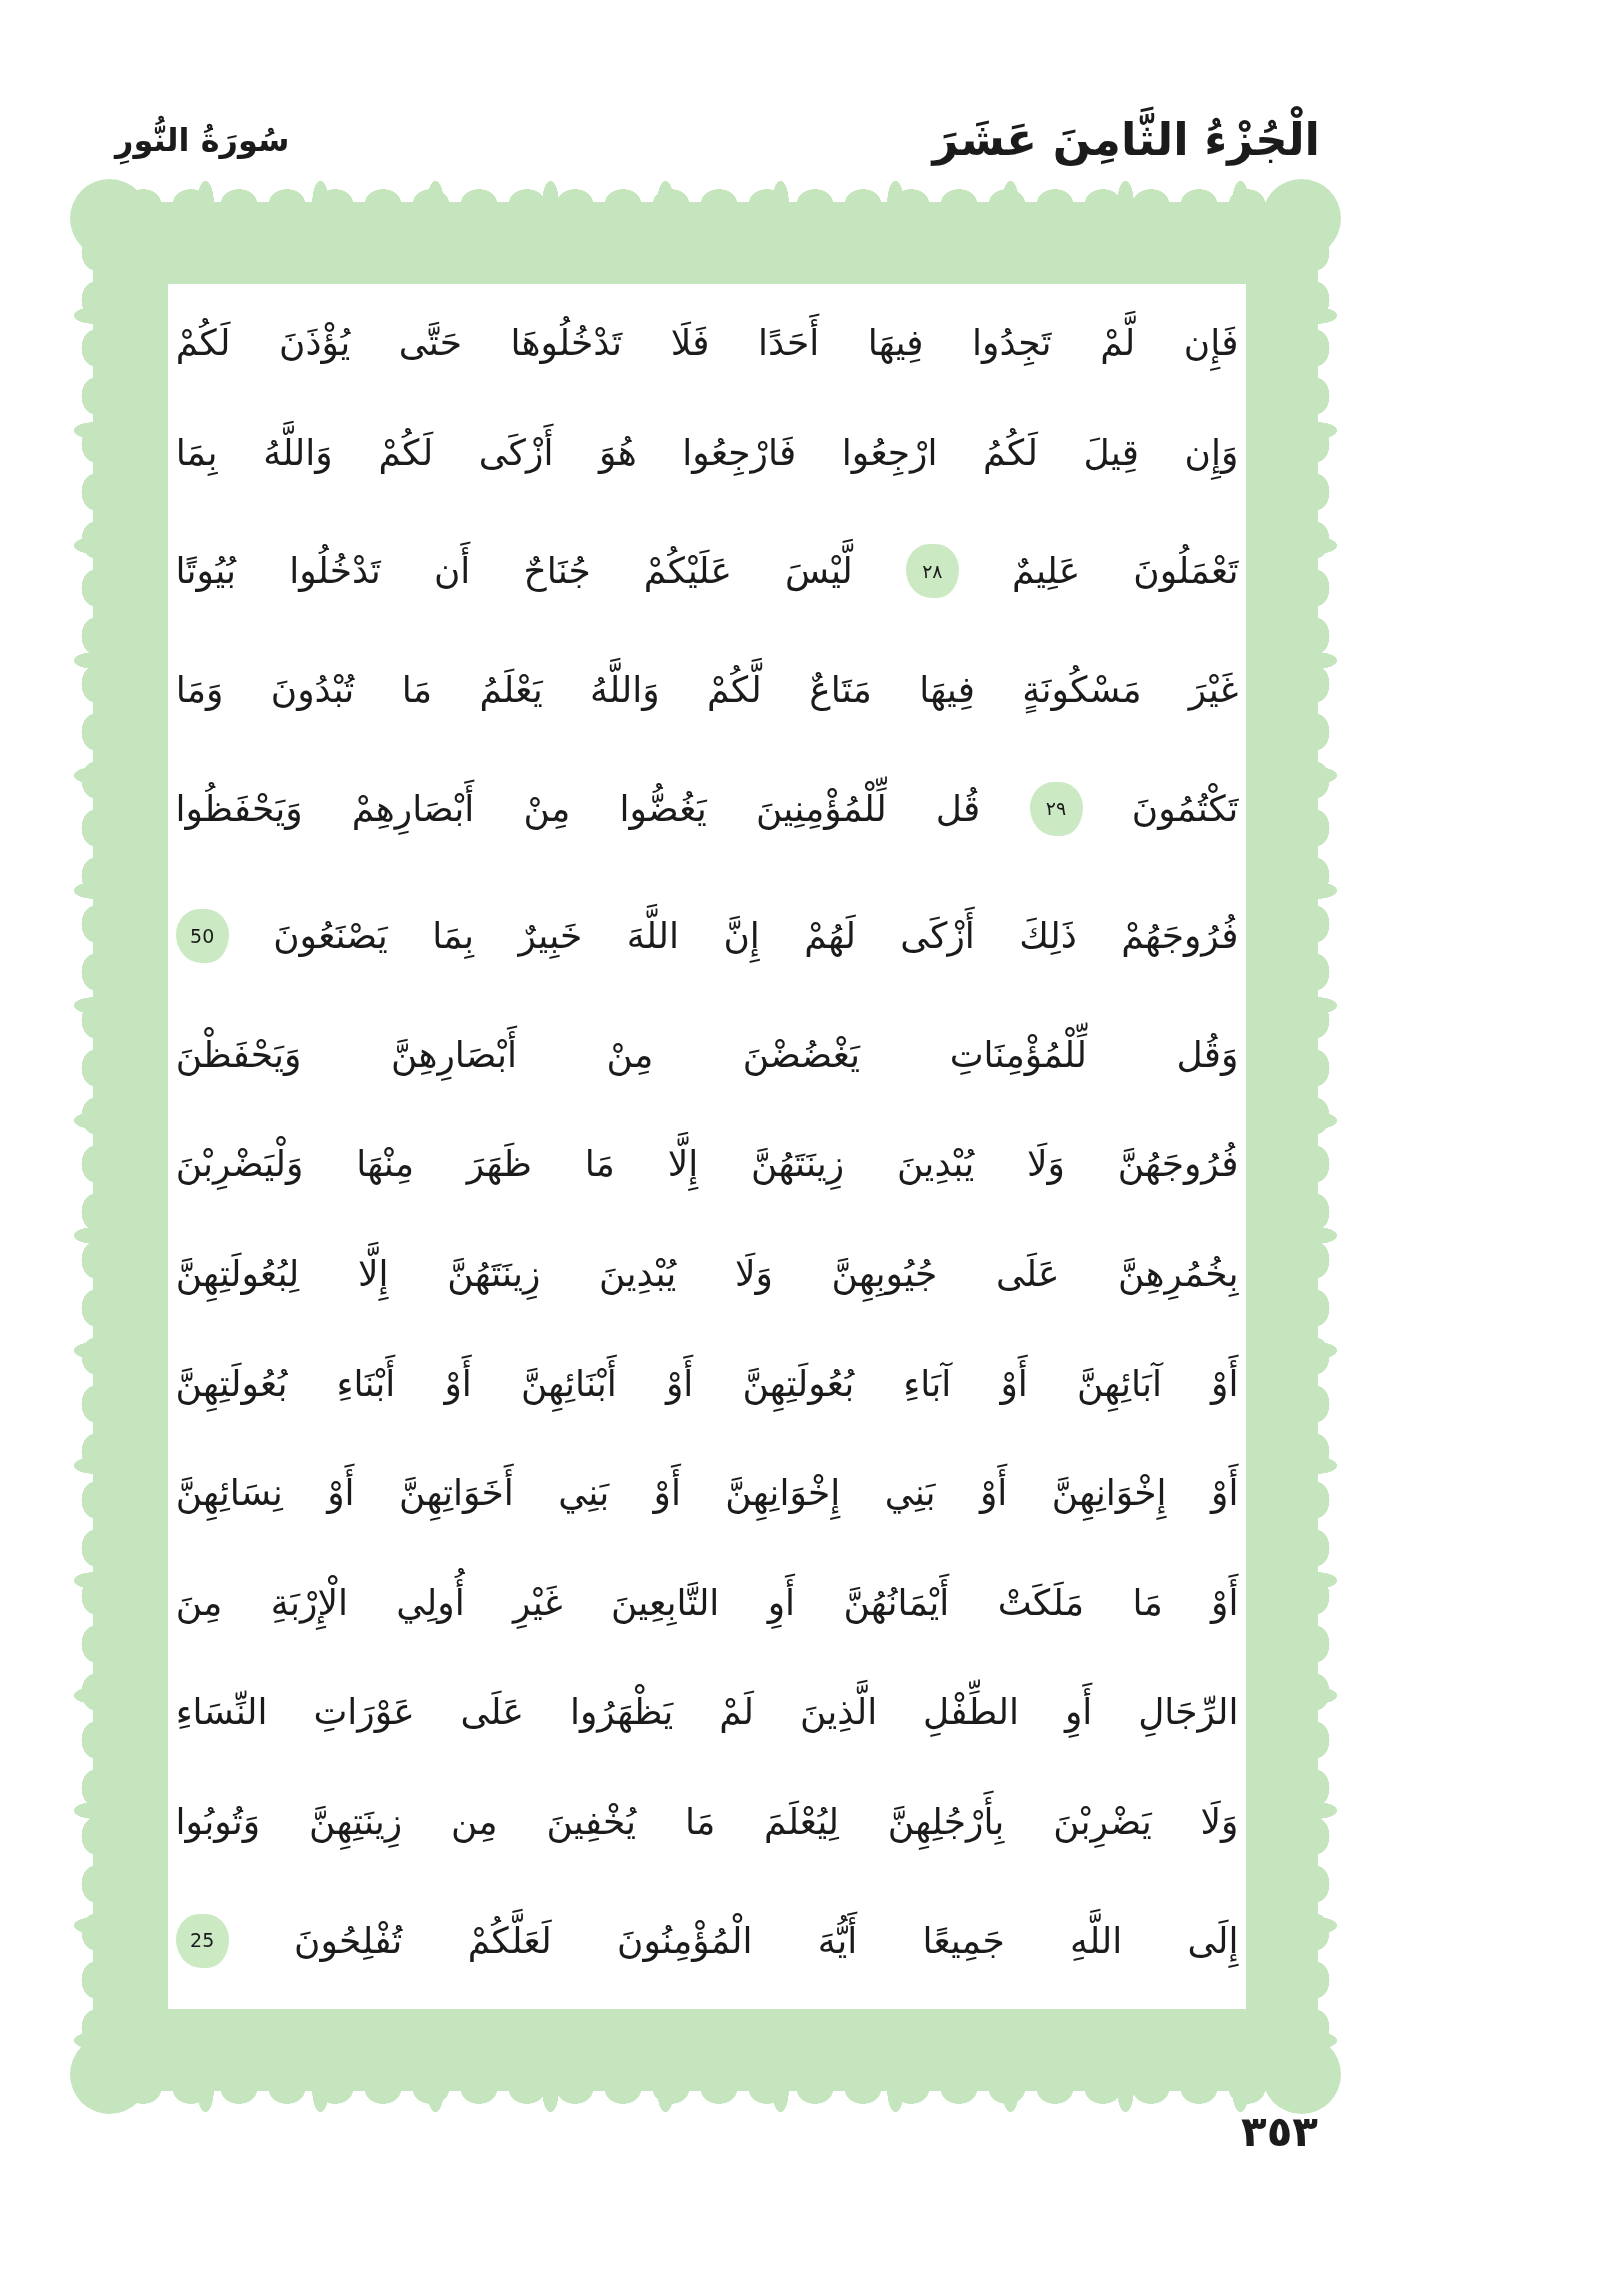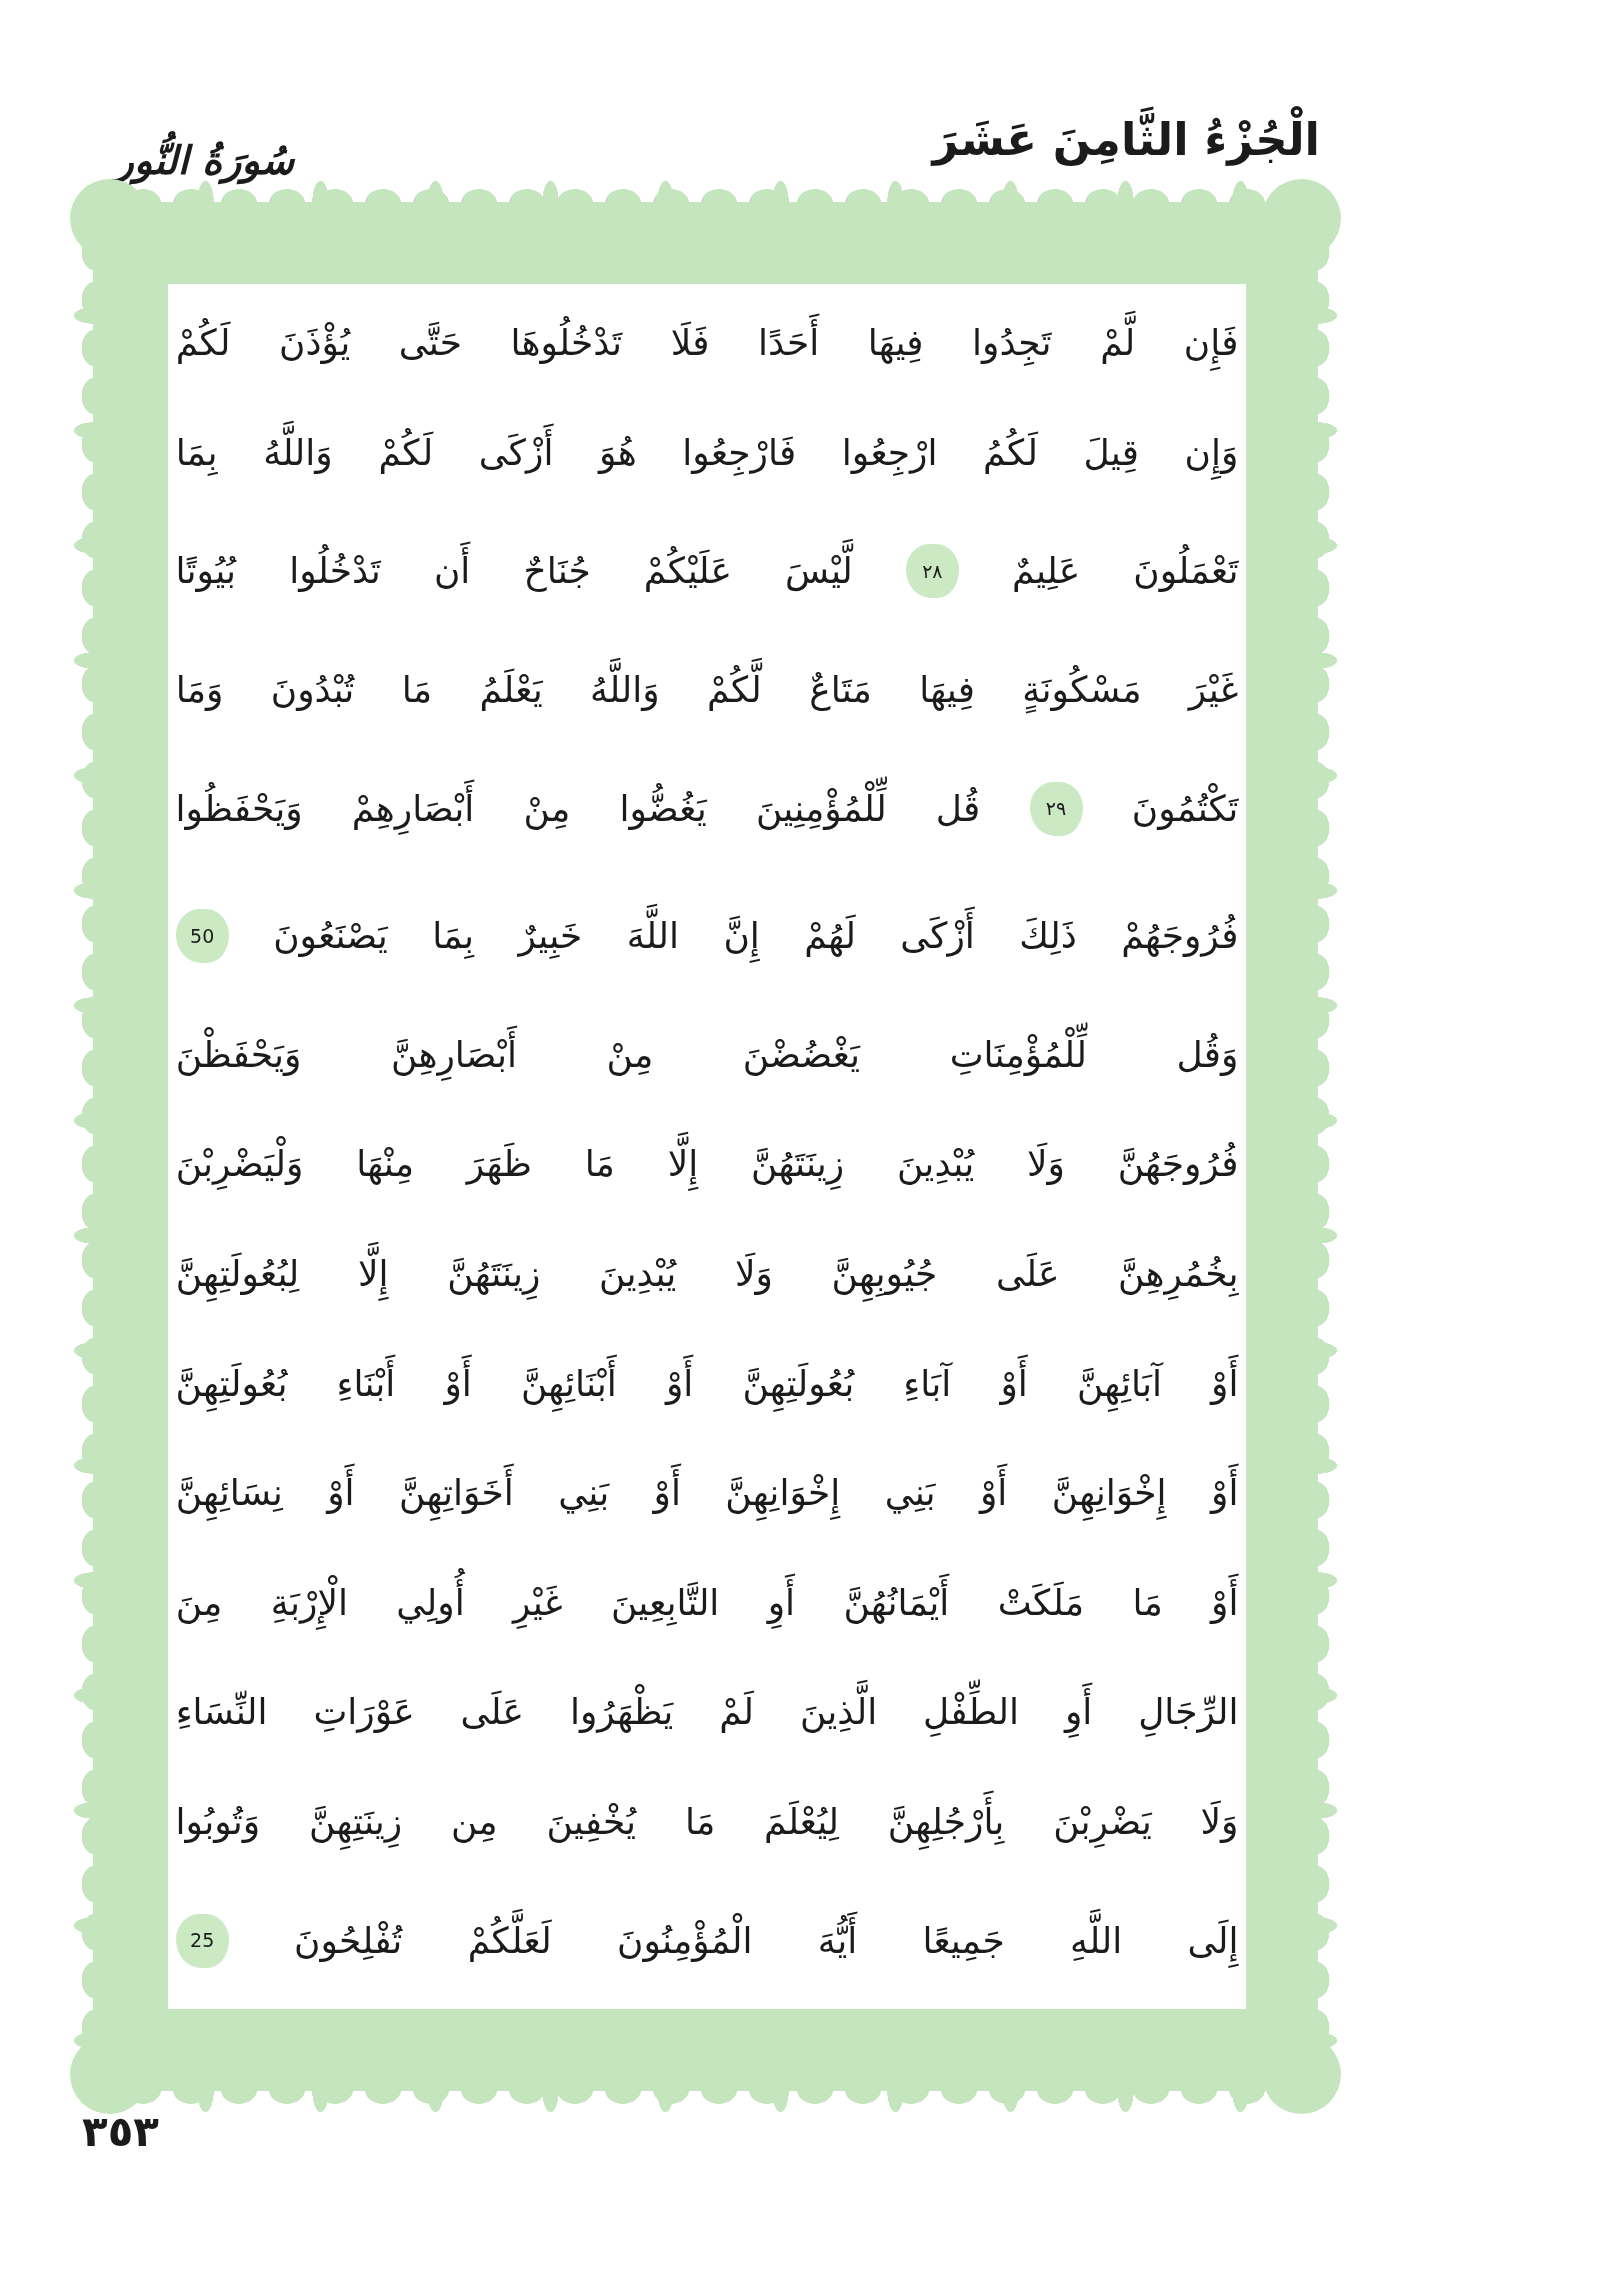--- a/index.html
+++ b/index.html
@@ -10,21 +10,21 @@
   }
   *{margin:0;padding:0;box-sizing:border-box;}
   html,body{background:#ffffff;}
   body{
     width:1605px;height:2295px;position:relative;overflow:hidden;
     font-family:"DejaVu Sans", sans-serif;color:var(--ink);
   }
   
   .hdr{position:absolute;font-weight:bold;white-space:nowrap;direction:rtl;}
   .hdr-juz{top:113px;right:285px;font-size:45px;}
-  .hdr-surah{top:138px;left:115px;font-size:39px;font-style:italic;}
+  .hdr-surah{top:121px;left:115px;font-size:32px;}
   
   .frame{
     position:absolute;left:93px;top:202px;width:1225px;height:1889px;
     background:var(--frame-green);border-radius:10.6px;
   }
   .sc{position:absolute;}
   .sc-t{left:26px;right:26px;top:-29px;height:30px;
     background:
       radial-gradient(12px 32px at 50% 100%, var(--frame-green) 68%, transparent 70%) repeat-x 29px bottom / 115px 32px,
       radial-gradient(26px 19.6px at 50% 100%, var(--frame-green) 68%, transparent 70%) repeat-x 0 bottom / 48px 19.6px;}
@@ -61,22 +61,22 @@
   .quran-line .w{display:inline-block;}
   .verse-marker{
     flex:0 0 auto;width:53px;height:54px;
     background:var(--marker-green);
     border-radius:50% 50% 46% 54% / 54% 54% 60% 60%;
     display:flex;align-items:center;justify-content:center;
     font-size:19px;color:var(--ink);
   }
   
   .page-number{
-    position:absolute;left:82px;top:2107px;width:1225px;
-    text-align:left;font-size:42px;font-weight:bold;direction:rtl;
+    position:absolute;left:93px;top:2107px;width:1225px;
+    text-align:right;font-size:42px;font-weight:bold;direction:rtl;
   }
 </style>
 </head>
 <body>
 
 <div class="hdr hdr-juz">الْجُزْءُ الثَّامِنَ عَشَرَ</div>
 
 <div class="hdr hdr-surah">سُورَةُ النُّورِ</div>
 
 <div class="frame">

